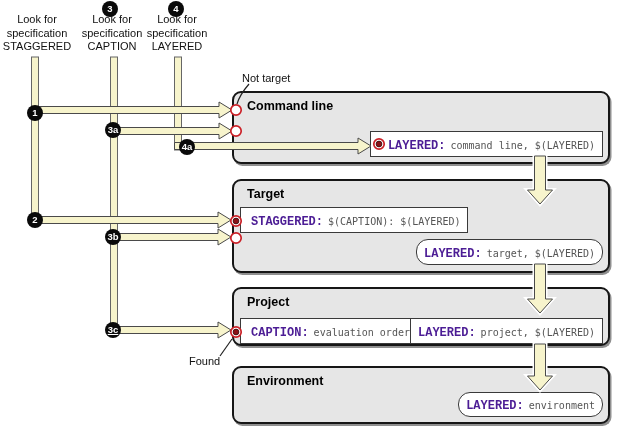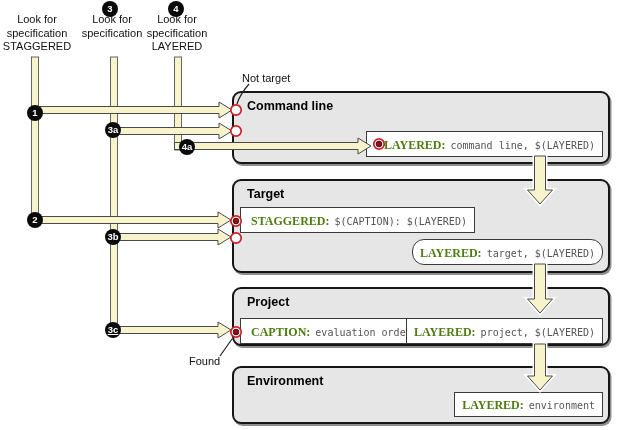--- a/index.html
+++ b/index.html
@@ -4,21 +4,21 @@
 <style>
   html,body{margin:0;padding:0;background:#fff;}
   #stage{position:relative;width:617px;height:430px;background:#fff;overflow:hidden;
          font-family:"Liberation Sans",sans-serif;}
   .scope{position:absolute;left:232px;width:378px;background:#e6e6e6;
          border:2.5px solid #161616;border-radius:9px;box-sizing:border-box;
          box-shadow:1.5px 2px 0 #8f8f8f;z-index:1;}
   .scope-title{font-weight:bold;font-size:12.5px;color:#000;padding:6px 8px 0 13px;}
   .spec{position:absolute;background:#fff;border:1.4px solid #3a3a3a;height:26px;
         line-height:23px;white-space:nowrap;box-sizing:border-box;z-index:2;}
-  .kw{font-weight:bold;font-size:12px;color:#4d7c0f;font-family:Liberation Serif, serif;}
+  .kw{font-weight:bold;font-size:12px;color:#4c1d95;font-family:Liberation Mono, monospace;}
   .val{font-family:"DejaVu Sans Mono",monospace;font-size:10px;color:#555;margin-left:5px;}
   .col-label{position:absolute;width:100px;top:13px;text-align:center;
              font-size:11px;line-height:13.5px;color:#111;z-index:4;}
   .badge{position:absolute;background:#0a0a0a;color:#fff;font-weight:bold;font-size:9.5px;
          border-radius:9px;min-width:16px;height:16px;line-height:16px;text-align:center;
          box-sizing:border-box;padding:0 2px;z-index:5;}
   .annot{position:absolute;font-size:11px;color:#111;z-index:5;}
   #overlay{position:absolute;left:0;top:0;z-index:3;pointer-events:none;}
 </style>
 </head>
@@ -47,21 +47,21 @@
   </div>
   <div class="spec" style="right:14px;top:239px;padding:0 7px 0 7px;border-radius:12px;">
     <span class="kw">LAYERED:</span><span class="val">target, $(LAYERED)</span>
   </div>
   <div class="spec" style="left:240px;top:318px;padding:0 7px 0 10px;">
     <span class="kw">CAPTION:</span><span class="val">evaluation order</span>
   </div>
   <div class="spec" style="right:14px;top:318px;padding:0 7px 0 7px;">
     <span class="kw">LAYERED:</span><span class="val">project, $(LAYERED)</span>
   </div>
-  <div class="spec" style="right:14px;top:392px;padding:0 7px 0 7px;height:25px;line-height:22px;">
+  <div class="spec" style="right:14px;top:392px;padding:0 7px 0 7px;height:25px;line-height:22px;border-radius:12px;">
     <span class="kw">LAYERED:</span><span class="val">environment</span>
   </div>
 
   <svg id="overlay" width="617" height="430">
 
     <rect x="31.5" y="57" width="7" height="166" fill="#f7f4cc" stroke="#666" stroke-width="1"></rect>
     <rect x="110.5" y="57" width="7" height="276" fill="#f7f4cc" stroke="#666" stroke-width="1"></rect>
     <rect x="174.5" y="57" width="7" height="93" fill="#f7f4cc" stroke="#666" stroke-width="1"></rect>
 
     <polygon points="31.5,106.5 219,106.5 219,102 232,110 219,118 219,113.5 31.5,113.5" fill="#f7f4cc" stroke="#4a4a4a" stroke-width="1"></polygon>
@@ -100,20 +100,21 @@
   </svg>
 
   <div class="col-label" style="left:-13px;">
     <div>Look for</div>
     <div>specification</div>
     <div>STAGGERED</div>
   </div>
   <div class="col-label" style="left:62px;">
     <div>Look for</div>
     <div>specification</div>
+    <div>CAPTION</div>
   </div>
   <div class="col-label" style="left:127px;">
     <div>Look for</div>
     <div>specification</div>
     <div>LAYERED</div>
   </div>
 
   <div class="badge" style="left:102px;top:1px;">3</div>
   <div class="badge" style="left:168px;top:1px;">4</div>
   <div class="badge" style="left:27px;top:105px;">1</div>

